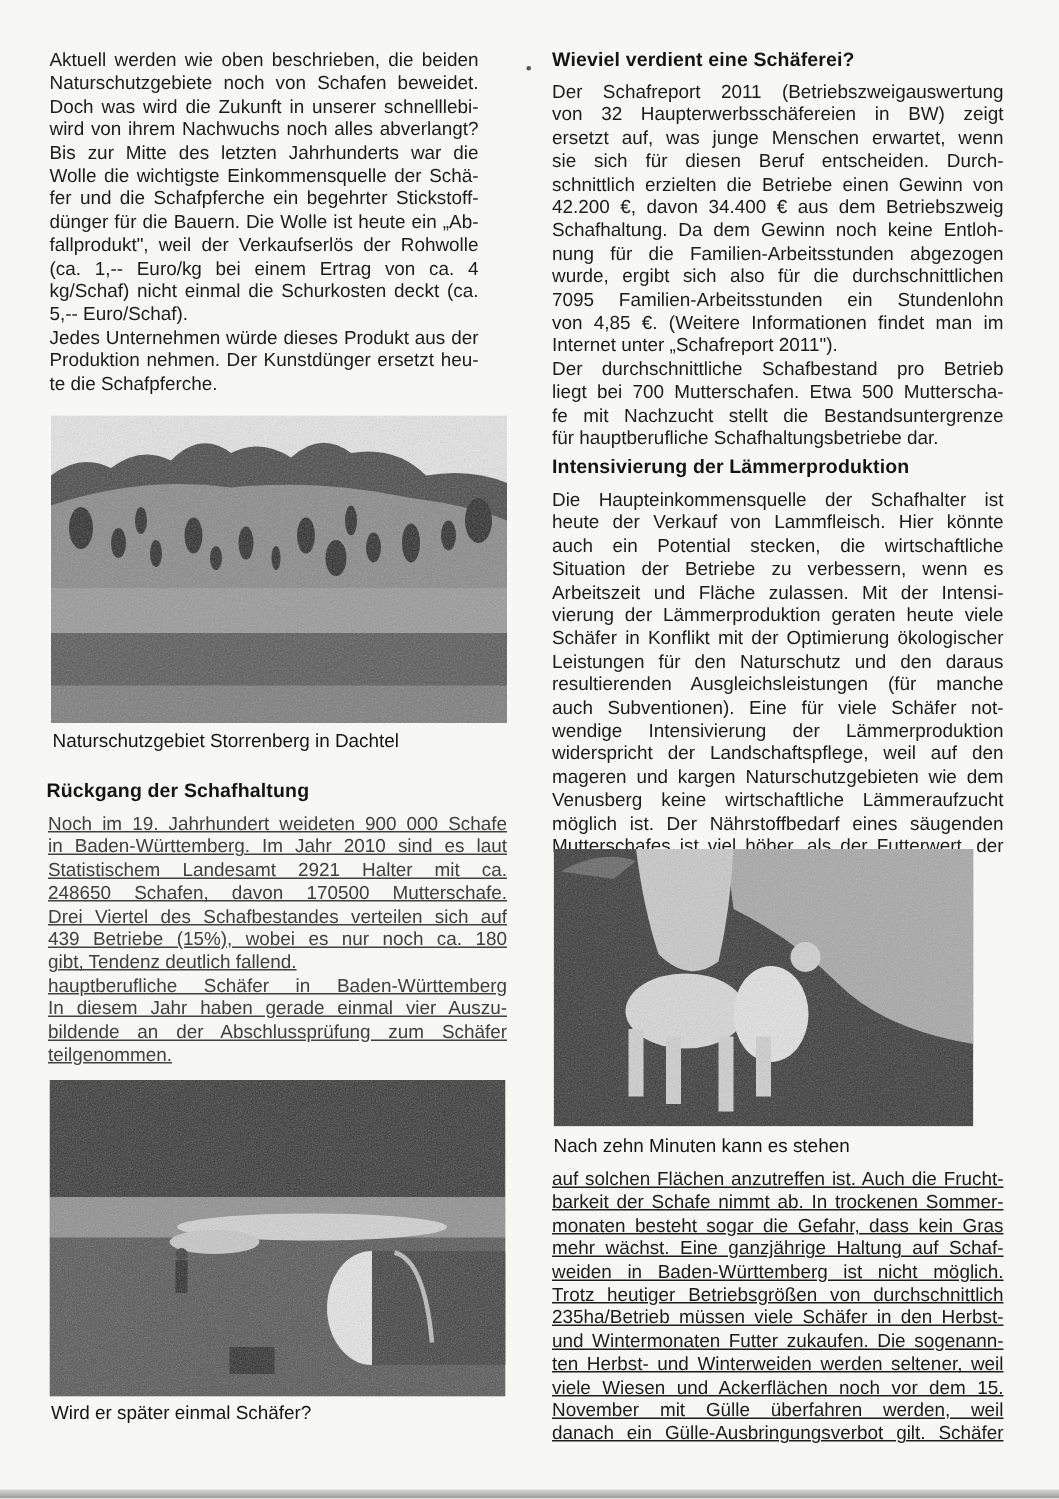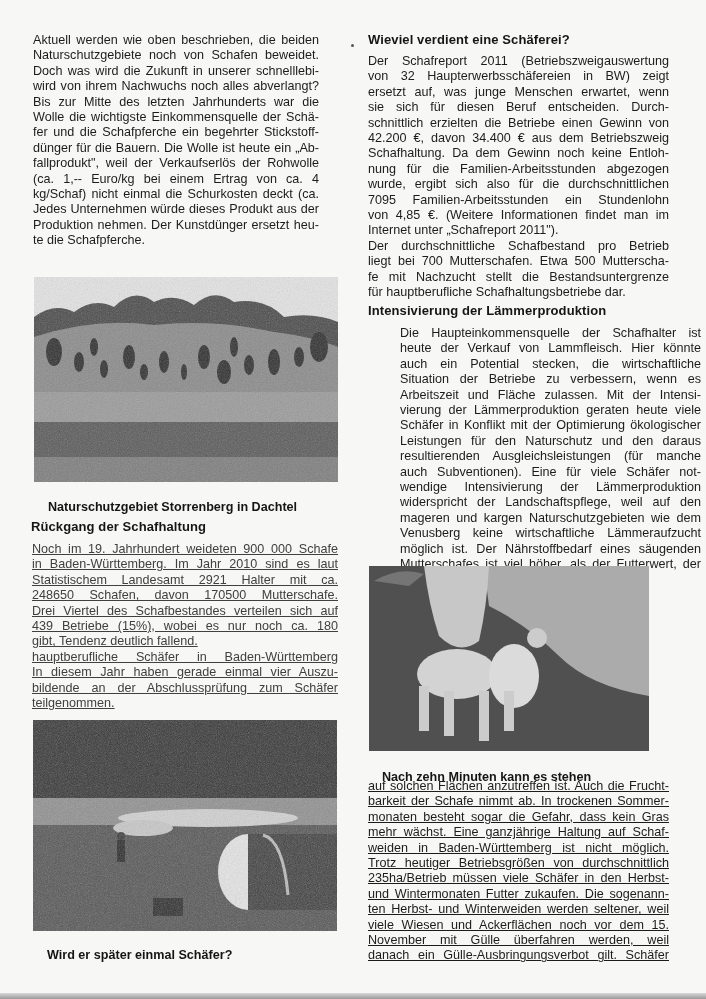--- a/index.html
+++ b/index.html
@@ -13,21 +13,21 @@
     position: absolute; font-size: 12.6px; line-height: 15.4px;
     text-align: justify; margin: 0;
   }
   .p span.ln { display: block; text-align: justify; text-align-last: justify; white-space: nowrap; }
   .p span.ln.last { text-align-last: left; }
   .h {
     position: absolute; font-weight: bold; font-size: 13px; margin: 0; color: #151515;
     letter-spacing: 0.1px;
   }
   .cap {
-    position: absolute; font-weight: bold; font-size: 12.6px; margin: 14px; color: #151515;
+    position: absolute; font-weight: normal; font-size: 12.6px; margin: 1px; color: #151515;
   }
   .photo { position: absolute; overflow: hidden; }
   .photo svg { display: block; width: 100%; height: 100%; }
   .bottom-edge {
     position: absolute; left: 0; right: 0; top: 993px; height: 6px;
     background: linear-gradient(#d8d8d8, #9a9a9a);
   }
   .bullet-dot { position: absolute; width: 3px; height: 3px; border-radius: 50%; background: #555; }
 </style>
 </head>
@@ -38,20 +38,21 @@
     <span class="ln">Naturschutzgebiete noch von Schafen beweidet.</span>
     <span class="ln">Doch was wird die Zukunft in unserer schnelllebi-</span>
     <span class="ln">wird von ihrem Nachwuchs noch alles abverlangt?</span>
     <span class="ln">Bis zur Mitte des letzten Jahrhunderts war die</span>
     <span class="ln">Wolle die wichtigste Einkommensquelle der Schä-</span>
     <span class="ln">fer und die Schafpferche ein begehrter Stickstoff-</span>
     <span class="ln">dünger für die Bauern. Die Wolle ist heute ein „Ab-</span>
     <span class="ln">fallprodukt", weil der Verkaufserlös der Rohwolle</span>
     <span class="ln">(ca. 1,-- Euro/kg bei einem Ertrag von ca. 4</span>
     <span class="ln">kg/Schaf) nicht einmal die Schurkosten deckt (ca.</span>
+    <span class="ln last">5,-- Euro/Schaf).</span>
     <span class="ln">Jedes Unternehmen würde dieses Produkt aus der</span>
     <span class="ln">Produktion nehmen. Der Kunstdünger ersetzt heu-</span>
     <span class="ln last">te die Schafpferche.</span>
   </div>
 
 <div class="photo" style="left:34px; top:277px; width:304px; height:205px;">
   <svg viewBox="0 0 304 205" preserveAspectRatio="none">
     <defs>
       <filter id="n1">
           <feTurbulence type="fractalNoise" baseFrequency="0.9" numOctaves="2" result="t"></feTurbulence>
@@ -150,21 +151,21 @@
     <span class="ln">7095 Familien-Arbeitsstunden ein Stundenlohn</span>
     <span class="ln">von 4,85 €. (Weitere Informationen findet man im</span>
     <span class="ln last">Internet unter „Schafreport 2011").</span>
     <span class="ln">Der durchschnittliche Schafbestand pro Betrieb</span>
     <span class="ln">liegt bei 700 Mutterschafen. Etwa 500 Mutterscha-</span>
     <span class="ln">fe mit Nachzucht stellt die Bestandsuntergrenze</span>
     <span class="ln last">für hauptberufliche Schafhaltungsbetriebe dar.</span>
   </div>
 
 <div class="h" style="left:368px; top:303px;">Intensivierung der Lämmerproduktion</div>
-<div class="p" style="left:368px; top:326px; width:301px;margin-left:32px;">
+<div class="p" style="left:368px; top:326px; width:301px;">
     <span class="ln">Die Haupteinkommensquelle der Schafhalter ist</span>
     <span class="ln">heute der Verkauf von Lammfleisch. Hier könnte</span>
     <span class="ln">auch ein Potential stecken, die wirtschaftliche</span>
     <span class="ln">Situation der Betriebe zu verbessern, wenn es</span>
     <span class="ln">Arbeitszeit und Fläche zulassen. Mit der Intensi-</span>
     <span class="ln">vierung der Lämmerproduktion geraten heute viele</span>
     <span class="ln">Schäfer in Konflikt mit der Optimierung ökologischer</span>
     <span class="ln">Leistungen für den Naturschutz und den daraus</span>
     <span class="ln">resultierenden Ausgleichsleistungen (für manche</span>
     <span class="ln">auch Subventionen). Eine für viele Schäfer not-</span>

